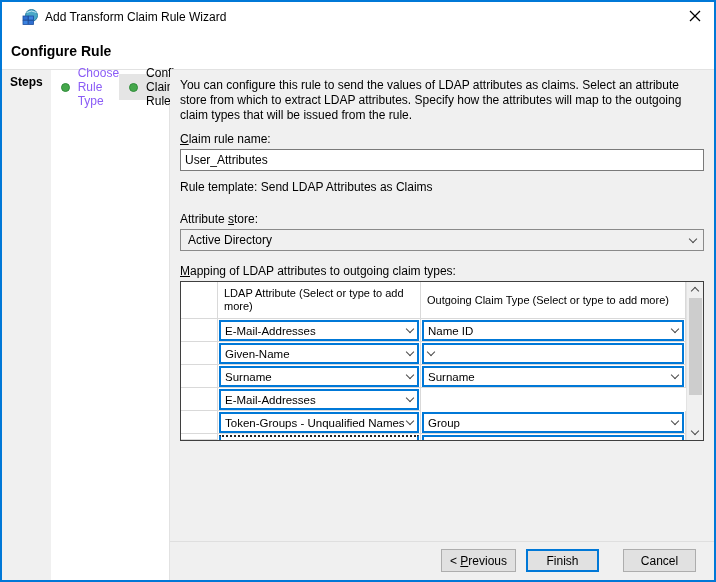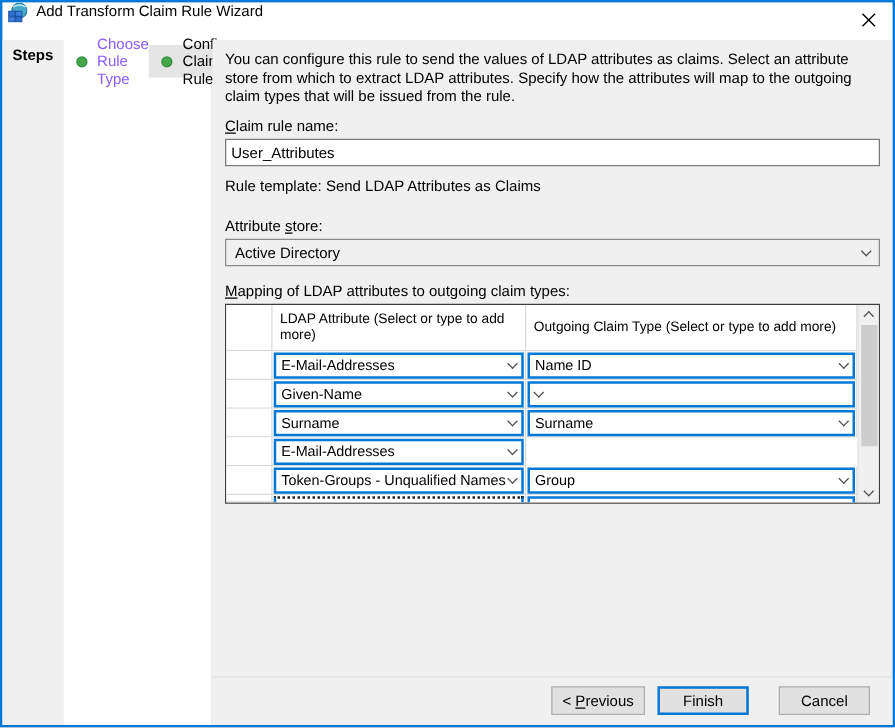--- a/index.html
+++ b/index.html
@@ -9,21 +9,21 @@
   .window {
     width: 716px; height: 582px;
     background: #fff;
     border: 2px solid #0078d7;
     position: relative;
     display: flex; flex-direction: column;
     overflow: hidden;
   }
 
   
-  .titlebar { height: 30px; background:#fff; display:flex; padding-left:4px; flex:0 0 auto; }
+  .titlebar { height: 30px; background:#fff; display:flex; align-items:center; padding-left:20px; flex:0 0 auto; }
   .app-icon { width:16px; height:16px; margin-right:7px; display:inline-block; }
   .win-title { font-size:12px; color:#000; }
   .close-btn { margin-left:auto; width:38px; height:30px; border:none; background:transparent; display:flex; align-items:center; justify-content:center; cursor:pointer; }
 
   
   .heading-band { height:38px; background:#fff; border-bottom:1px solid #e2e2e2; display:flex; align-items:center; padding-left:9px; flex:0 0 auto; }
   .heading-band .h-title { font-size:14px; font-weight:bold; }
 
   
   .body { flex:1; display:flex; min-height:0; }
@@ -101,20 +101,23 @@
     <button class="close-btn">
       <span>
         <svg width="12" height="12" viewBox="0 0 12 12">
           <line x1="1" y1="1" x2="11" y2="11" stroke="#000" stroke-width="1.2"></line>
           <line x1="11" y1="1" x2="1" y2="11" stroke="#000" stroke-width="1.2"></line>
         </svg>
       </span>
     </button>
   </div>
 
+  <div class="heading-band">
+    <span class="h-title">Configure Rule</span>
+  </div>
 
   <div class="body">
 
     <div class="sidebar">
       <div class="steps-title">Steps</div>
       <div class="step done">
         <span class="dot"></span>
         <span class="step-text">Choose Rule Type</span>
       </div>
       <div class="step current">

